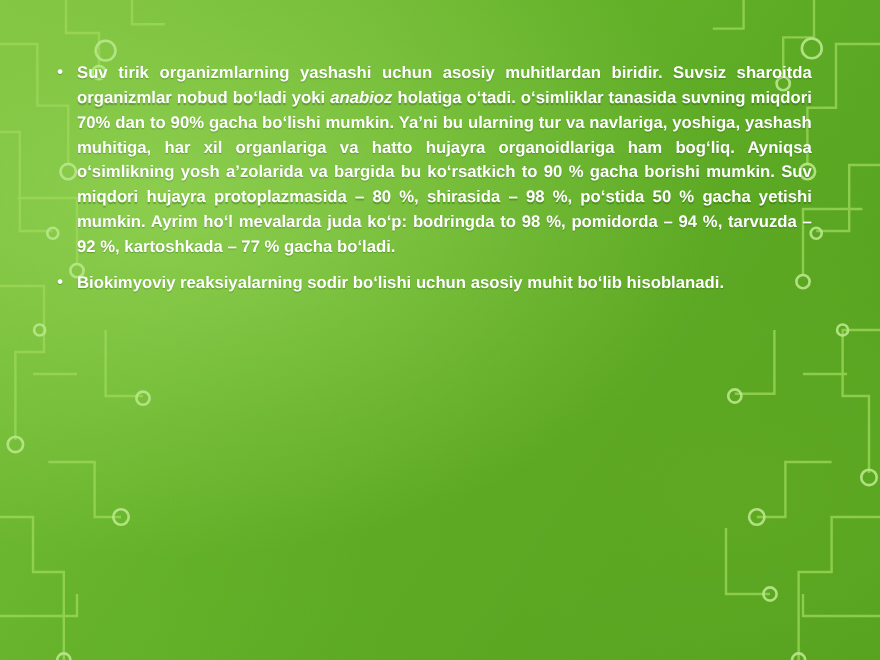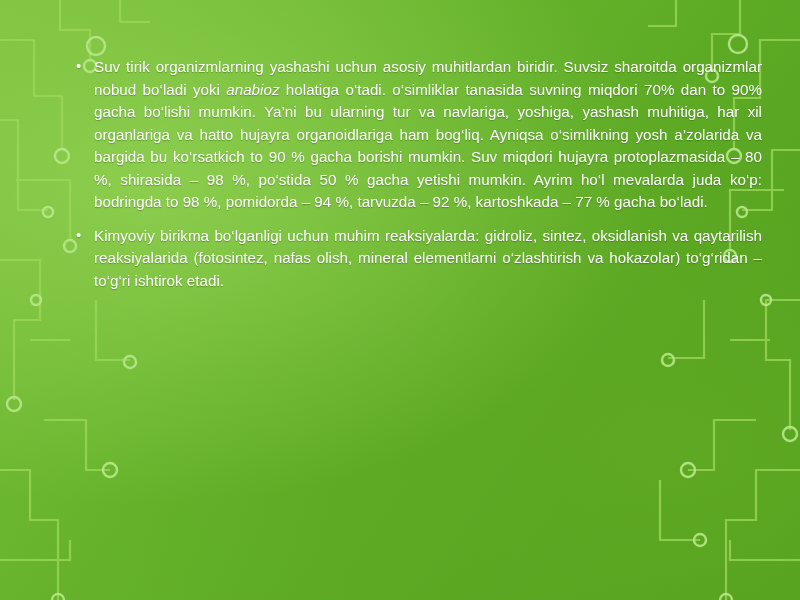--- a/index.html
+++ b/index.html
@@ -30,24 +30,25 @@
     position: absolute;
     top: 0;
     left: 0;
     width: 800px;
     height: 600px;
     pointer-events: none;
   }
 
   .content {
     position: absolute;
-    left: 72px;
+    left: 48px;
     top: 56px;
     width: 690px;
     color: #ffffff;
+    font-weight: bold;
   }
 
   ul.bullets {
     list-style: none;
     margin: 0;
     padding: 0;
   }
   ul.bullets > li {
     position: relative;
     padding-left: 22px;
@@ -138,18 +139,18 @@
       <circle cx="700" cy="540" r="6"></circle>
     </g>
   </svg>
 
   <div class="content">
     <ul class="bullets">
       <li class="para-first">
         <span>Suv tirik organizmlarning yashashi uchun asosiy muhitlardan biridir. Suvsiz sharoitda organizmlar nobud bo‘ladi yoki </span><em>anabioz</em><span> holatiga o‘tadi. o‘simliklar tanasida suvning miqdori 70% dan to 90% gacha bo‘lishi mumkin. Ya’ni bu ularning tur va navlariga, yoshiga, yashash muhitiga, har xil organlariga va hatto hujayra organoidlariga ham bog‘liq. Ayniqsa o‘simlikning yosh a’zolarida va bargida bu ko‘rsatkich to 90 % gacha borishi mumkin. Suv miqdori hujayra protoplazmasida – 80 %, shirasida – 98 %, po‘stida 50 % gacha yetishi mumkin. Ayrim ho‘l mevalarda juda ko‘p: bodringda to 98 %, pomidorda – 94 %, tarvuzda – 92 %, kartoshkada – 77 % gacha bo‘ladi.</span>
       </li>
       <li>
-        <span>Kimyoviy birikma bo‘lganligi uchun muhim reaksiyalarda: gidroliz, sintez, oksidlanish va qaytarilish reaksiyalarida (fotosintez, nafas olish, mineral elementlarni o‘zlashtirish va hokazolar) to‘g‘ridan – to‘g‘ri ishtirok etadi.</span>
+        <span>Biokimyoviy reaksiyalarning sodir bo‘lishi uchun asosiy muhit bo‘lib hisoblanadi.</span>
       </li>
     </ul>
   </div>
 
 </div>
 
 </body></html>

